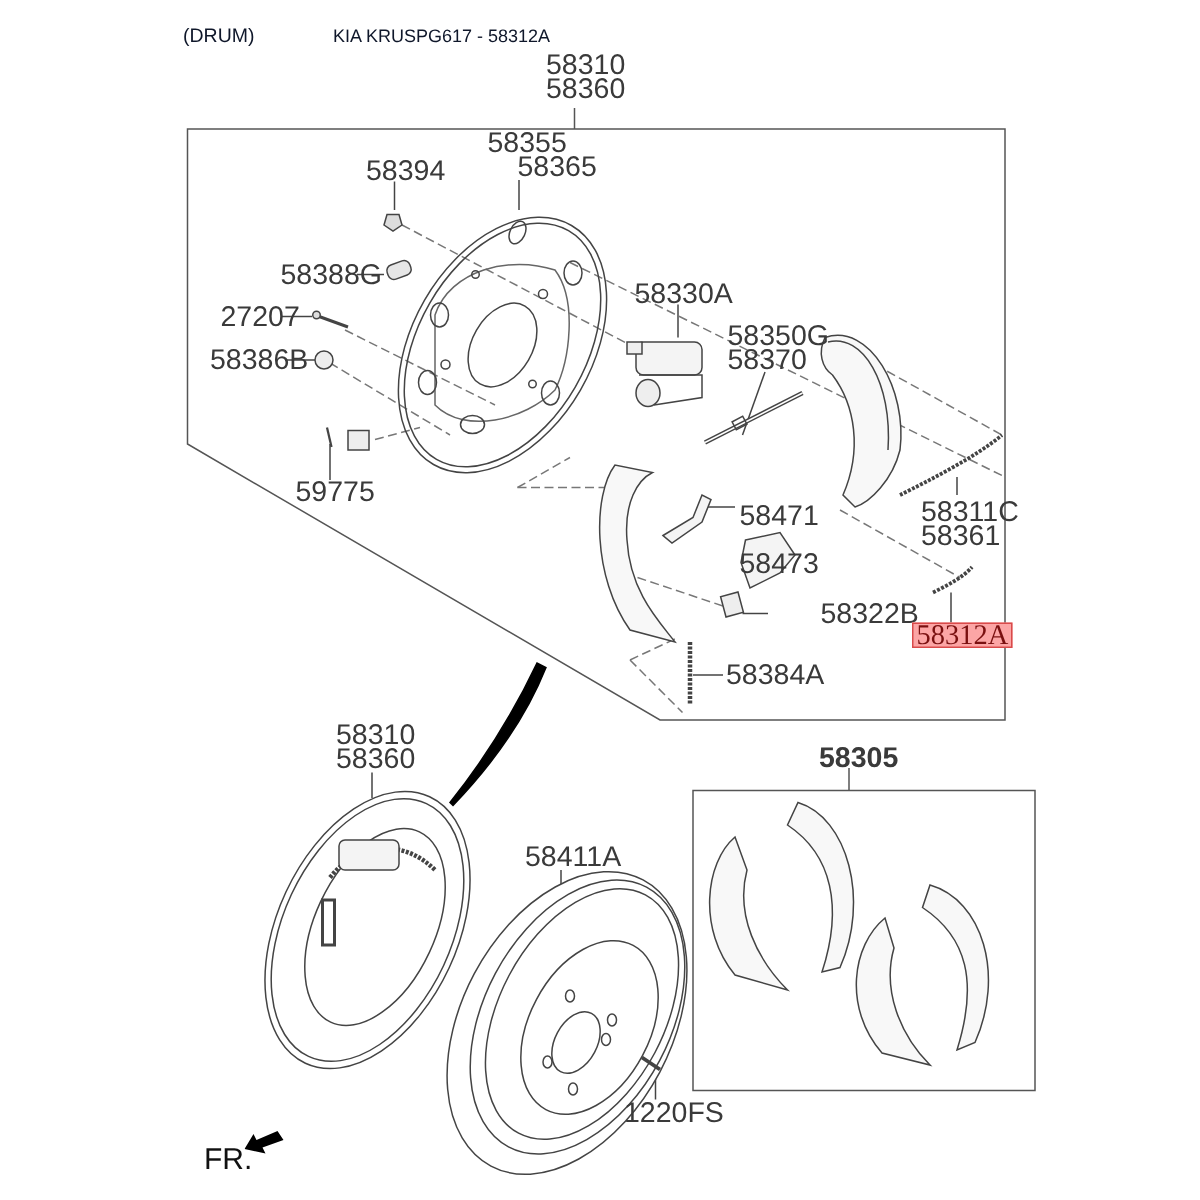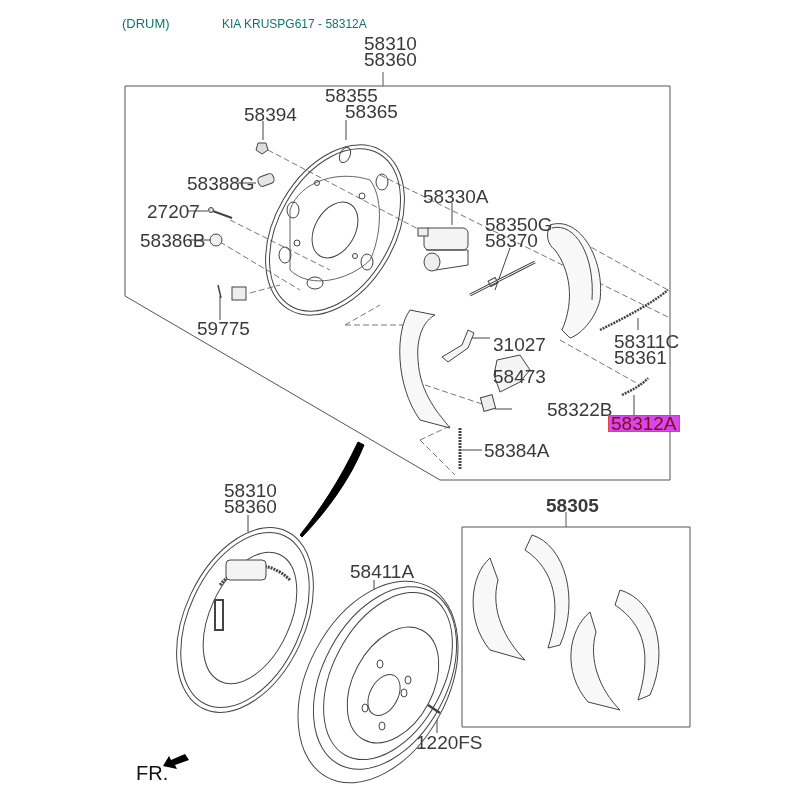--- a/index.html
+++ b/index.html
@@ -1,20 +1,20 @@
 <!DOCTYPE html>
 <html><head>
 <meta charset="utf-8">
 <style>
   html, body { margin:0; padding:0; background:#ffffff; }
   body { width:800px; height:800px; position:relative; overflow:hidden; font-family:"Liberation Sans", "DejaVu Sans", sans-serif; color:#333; }
   .abs { position:absolute; }
   .lbl { position:absolute; font-size:19px; color:#3a3a3a; white-space:nowrap; line-height:16px; }
-  .hdr { position:absolute; font-size:13px; color:#0f766e; white-space:nowrap; }
-  .hl { background:#d946ef; border:1px solid #d94a4a; color:#7a1010; padding:0 2px; line-height:15px; }
+  .hdr { position:absolute; font-size:13px; color:#0f172a; white-space:nowrap; }
+  .hl { background:#fca5a5; border:1px solid #d94a4a; color:#7a1010; padding:0 2px; line-height:15px;font-family:Liberation Serif, serif; }
   svg.canvas { position:absolute; left:0; top:0; }
   .fr { position:absolute; font-size:20px; color:#111; font-weight:normal; }
 </style>
 </head>
 <body>
 
 <svg class="canvas" width="800" height="800" viewBox="0 0 800 800">
   <g fill="none" stroke="#444" stroke-width="1">
 
     <polyline points="383,72 383,86 125,86 125,296 440,480 670,480 670,86 383,86" stroke="#555"></polyline>
@@ -159,21 +159,21 @@
 <div class="lbl" style="left:325px;top:104px;margin-left:20px;">58365</div>
 <div class="lbl" style="left:244px;top:107px;">58394</div>
 <div class="lbl" style="left:187px;top:176px;">58388G</div>
 <div class="lbl" style="left:147px;top:204px;">27207</div>
 <div class="lbl" style="left:140px;top:233px;">58386B</div>
 <div class="lbl" style="left:197px;top:321px;">59775</div>
 <div class="lbl" style="left:423px;top:189px;">58330A</div>
 <div class="lbl" style="left:485px;top:217px;">58350G</div>
 <div class="lbl" style="left:485px;top:233px;">58370</div>
 <div class="lbl" style="left:493px;top:321px;margin-top:48px;">58473</div>
-<div class="lbl" style="left:493px;top:337px;">31027</div>
+<div class="lbl" style="left:493px;top:337px;">58471</div>
 <div class="lbl" style="left:518px;top:402px;margin-left:29px;">58322B</div>
 <div class="lbl" style="left:484px;top:443px;">58384A</div>
 <div class="lbl" style="left:614px;top:334px;">58311C</div>
 <div class="lbl" style="left:614px;top:350px;">58361</div>
 <div class="lbl hl" style="left:608px;top:415px;">58312A</div>
 
 <div class="lbl" style="left:224px;top:483px;">58310</div>
 <div class="lbl" style="left:224px;top:499px;">58360</div>
 <div class="lbl" style="left:350px;top:564px;">58411A</div>
 <div class="lbl" style="left:416px;top:735px;">1220FS</div>

